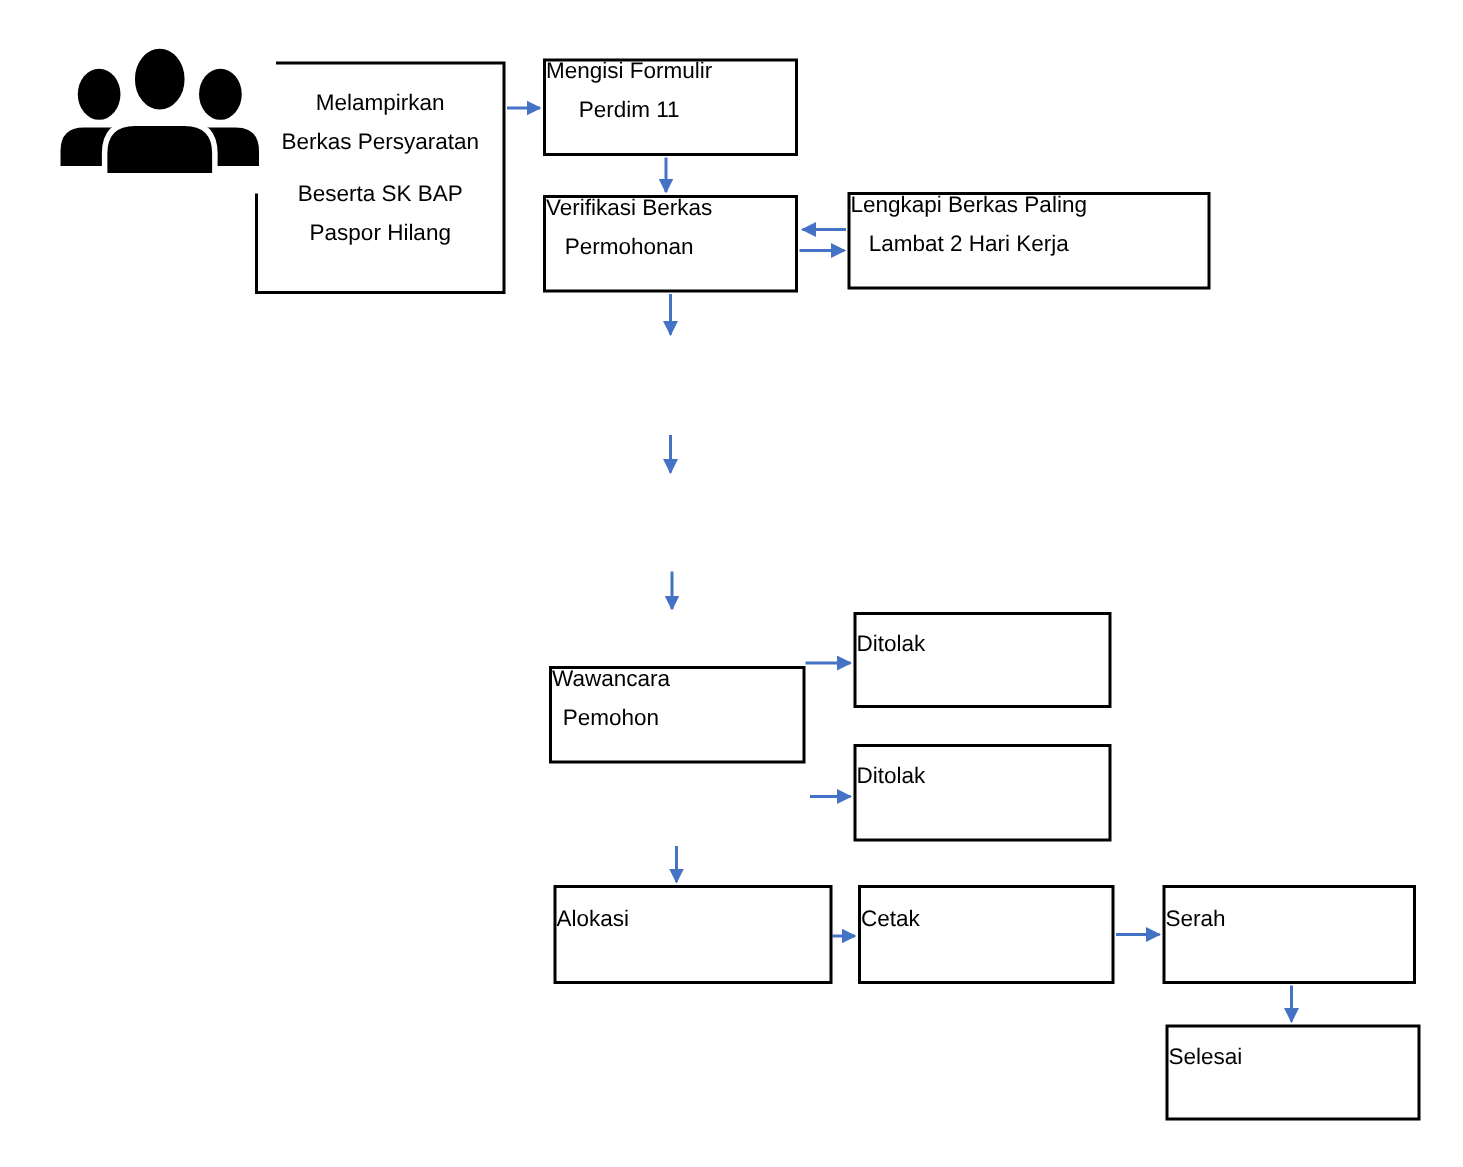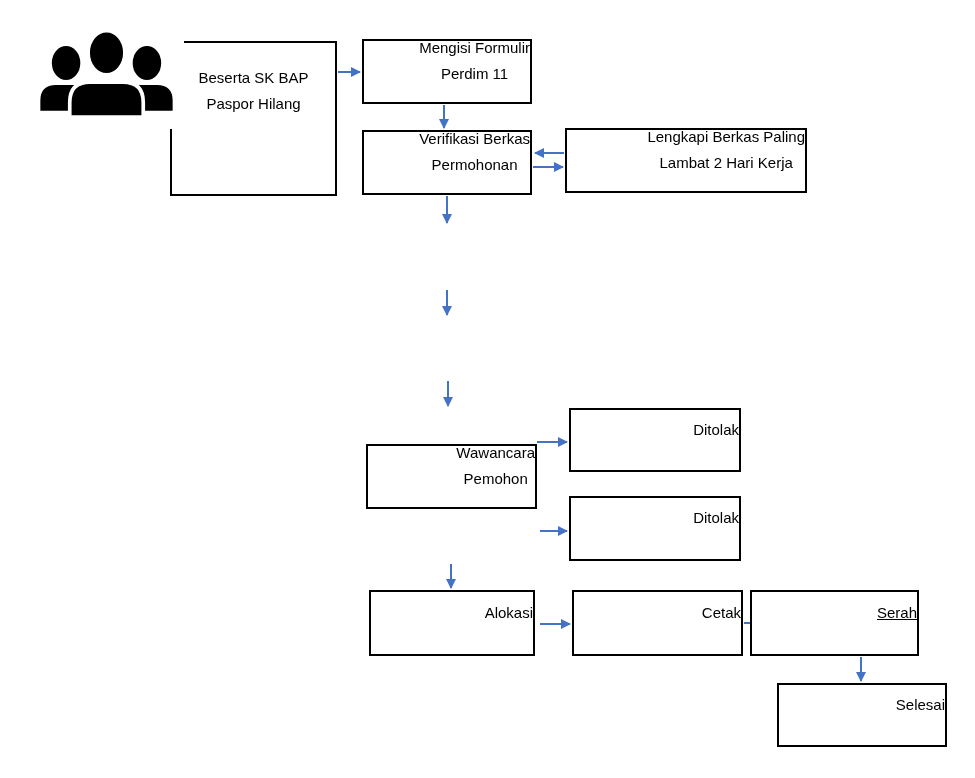--- a/index.html
+++ b/index.html
@@ -11,21 +11,21 @@
     color:#000000;
     overflow:hidden;
   }
   .node{
     position:absolute;
     box-sizing:border-box;
     border:2px solid #000000;
     background:#ffffff;
     display:flex;
     align-items:center;
-    justify-content:flex-end;
+    justify-content:flex-start;
     text-align:center;
     padding-bottom:21px;
     z-index:1;
   }
   .node .label{
     white-space:pre-line;
     font-size:15px;
     line-height:26px;
   }
   .node.multi-para{
@@ -69,20 +69,22 @@
     <line x1="537" y1="442" x2="567" y2="442" marker-end="url(#ah)"></line>
     <line x1="449" y1="474" x2="449" y2="496" marker-end="url(#ah)"></line>
     <line x1="540" y1="531" x2="567" y2="531" marker-end="url(#ah)"></line>
     <line x1="451" y1="564" x2="451" y2="588" marker-end="url(#ah)"></line>
     <line x1="540" y1="624" x2="570" y2="624" marker-end="url(#ah)"></line>
     <line x1="744" y1="623" x2="773" y2="623" marker-end="url(#ah)"></line>
     <line x1="861" y1="657" x2="861" y2="681" marker-end="url(#ah)"></line>
   </svg>
 
   <div class="node multi-para" style="left:170px;top:41px;width:167px;height:155px;">
+    <span class="label para1">Melampirkan
+Berkas Persyaratan</span>
     <span class="label para2">Beserta SK BAP
 Paspor Hilang</span>
   </div>
 
   <div id="icon-wrap">
     <svg width="147" height="92" viewBox="0 0 160 100">
       <ellipse cx="36" cy="39" rx="15.5" ry="18.5" fill="#000000"></ellipse>
       <path d="M6,93 L6,80 Q6,61 25,61 L47,61 Q66,61 66,80 L66,93 Z" fill="#000000" stroke="#ffffff" stroke-width="4"></path>
       <ellipse cx="124" cy="39" rx="15.5" ry="18.5" fill="#000000"></ellipse>
       <path d="M94,93 L94,80 Q94,61 113,61 L135,61 Q154,61 154,80 L154,93 Z" fill="#000000" stroke="#ffffff" stroke-width="4"></path>
@@ -115,29 +117,29 @@
 
   <div class="node" style="left:569px;top:408px;width:172px;height:64px;">
     <span class="label">Ditolak</span>
   </div>
 
 
   <div class="node" style="left:569px;top:496px;width:172px;height:65px;">
     <span class="label">Ditolak</span>
   </div>
 
-  <div class="node" style="left:369px;top:590px;width:166px;height:66px;">
+  <div class="node" style="left:369px;top:590px;width:186px;height:66px;">
     <span class="label">Alokasi</span>
   </div>
 
   <div class="node" style="left:572px;top:590px;width:171px;height:66px;">
     <span class="label">Cetak</span>
   </div>
 
-  <div class="node" style="left:750px;top:590px;width:169px;height:66px;text-decoration:underline;">
+  <div class="node" style="left:775px;top:590px;width:169px;height:66px;">
     <span class="label">Serah</span>
   </div>
 
   <div class="node" style="left:777px;top:683px;width:170px;height:64px;">
     <span class="label">Selesai</span>
   </div>
 
 </div>
 
 </body></html>

